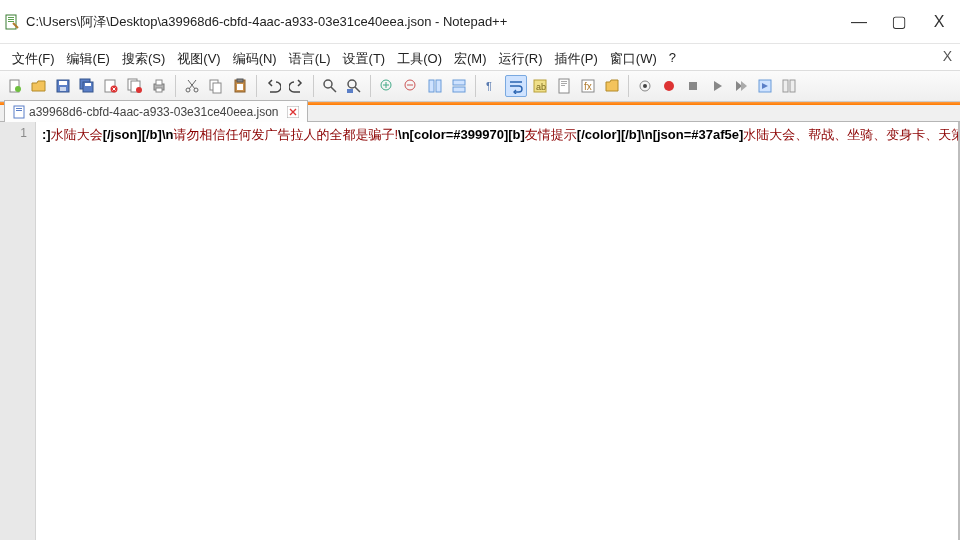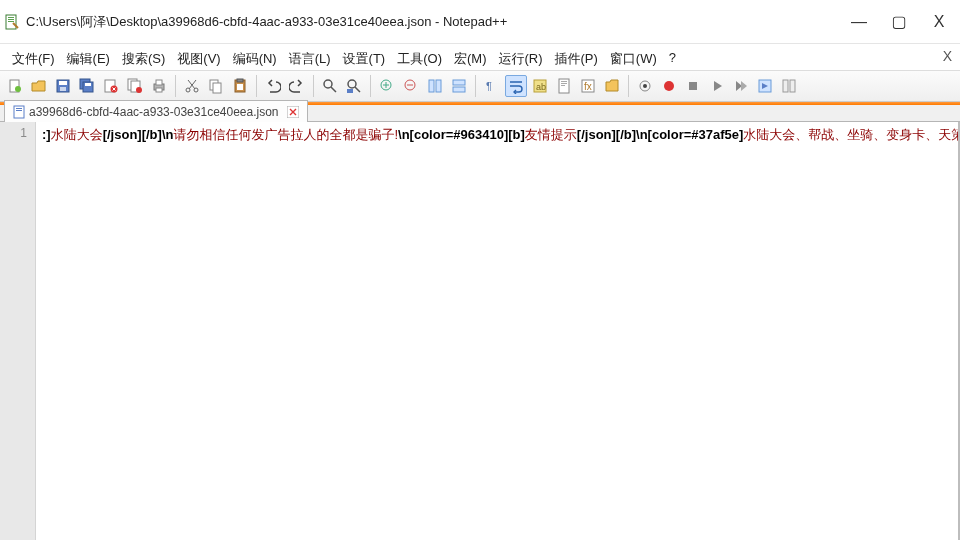--- a/index.html
+++ b/index.html
@@ -283,15 +283,15 @@
         </svg>
     </span>
   </div>
 </div>
 
 <div class="editor">
   <div class="gutter">
     <div>1</div>
   </div>
   <div class="code">
-    <div class="line" id="codeline"><span class="kw">:]</span><span class="txt">水陆大会</span><span class="kw">[/json][/b]\n</span><span class="txt">请勿相信任何发广告拉人的全都是骗子!</span><span class="kw">\n[color=#963410][b]</span><span class="txt">友情提示</span><span class="kw">[/json][/b]\n[color=#37af5e]</span><span class="txt">水陆大会、帮战、坐骑、变身卡、天策府、结婚孩子!</span></div>
+    <div class="line" id="codeline"><span class="kw">:]</span><span class="txt">水陆大会</span><span class="kw">[/json][/b]\n</span><span class="txt">请勿相信任何发广告拉人的全都是骗子!</span><span class="kw">\n[color=#399970][b]</span><span class="txt">友情提示</span><span class="kw">[/color][/b]\n[json=#37af5e]</span><span class="txt">水陆大会、帮战、坐骑、变身卡、天策府、结婚孩子!</span></div>
   </div>
 </div>
 
 </body></html>

